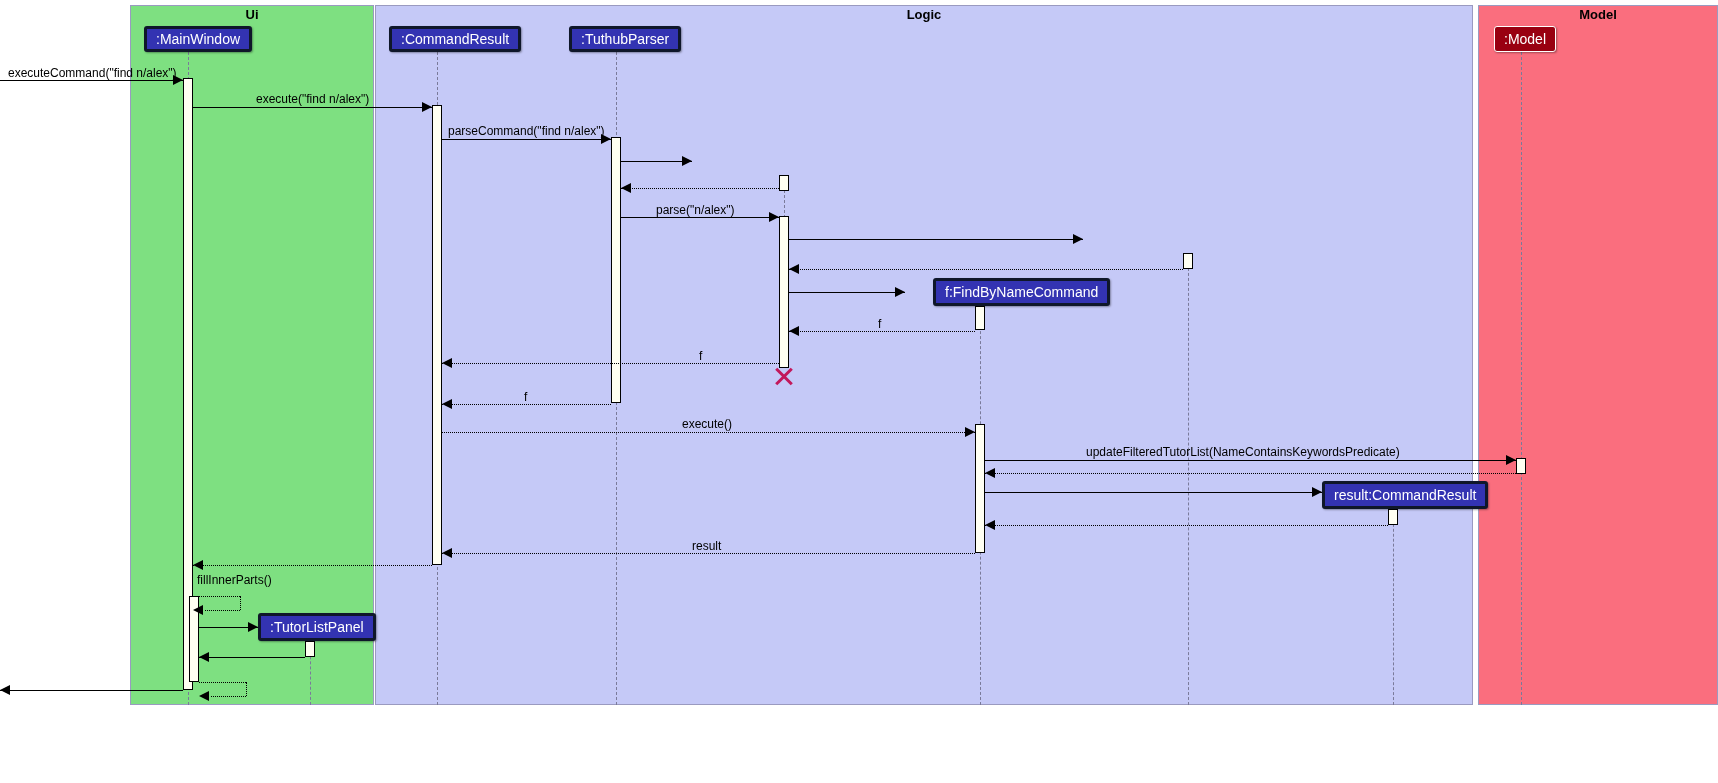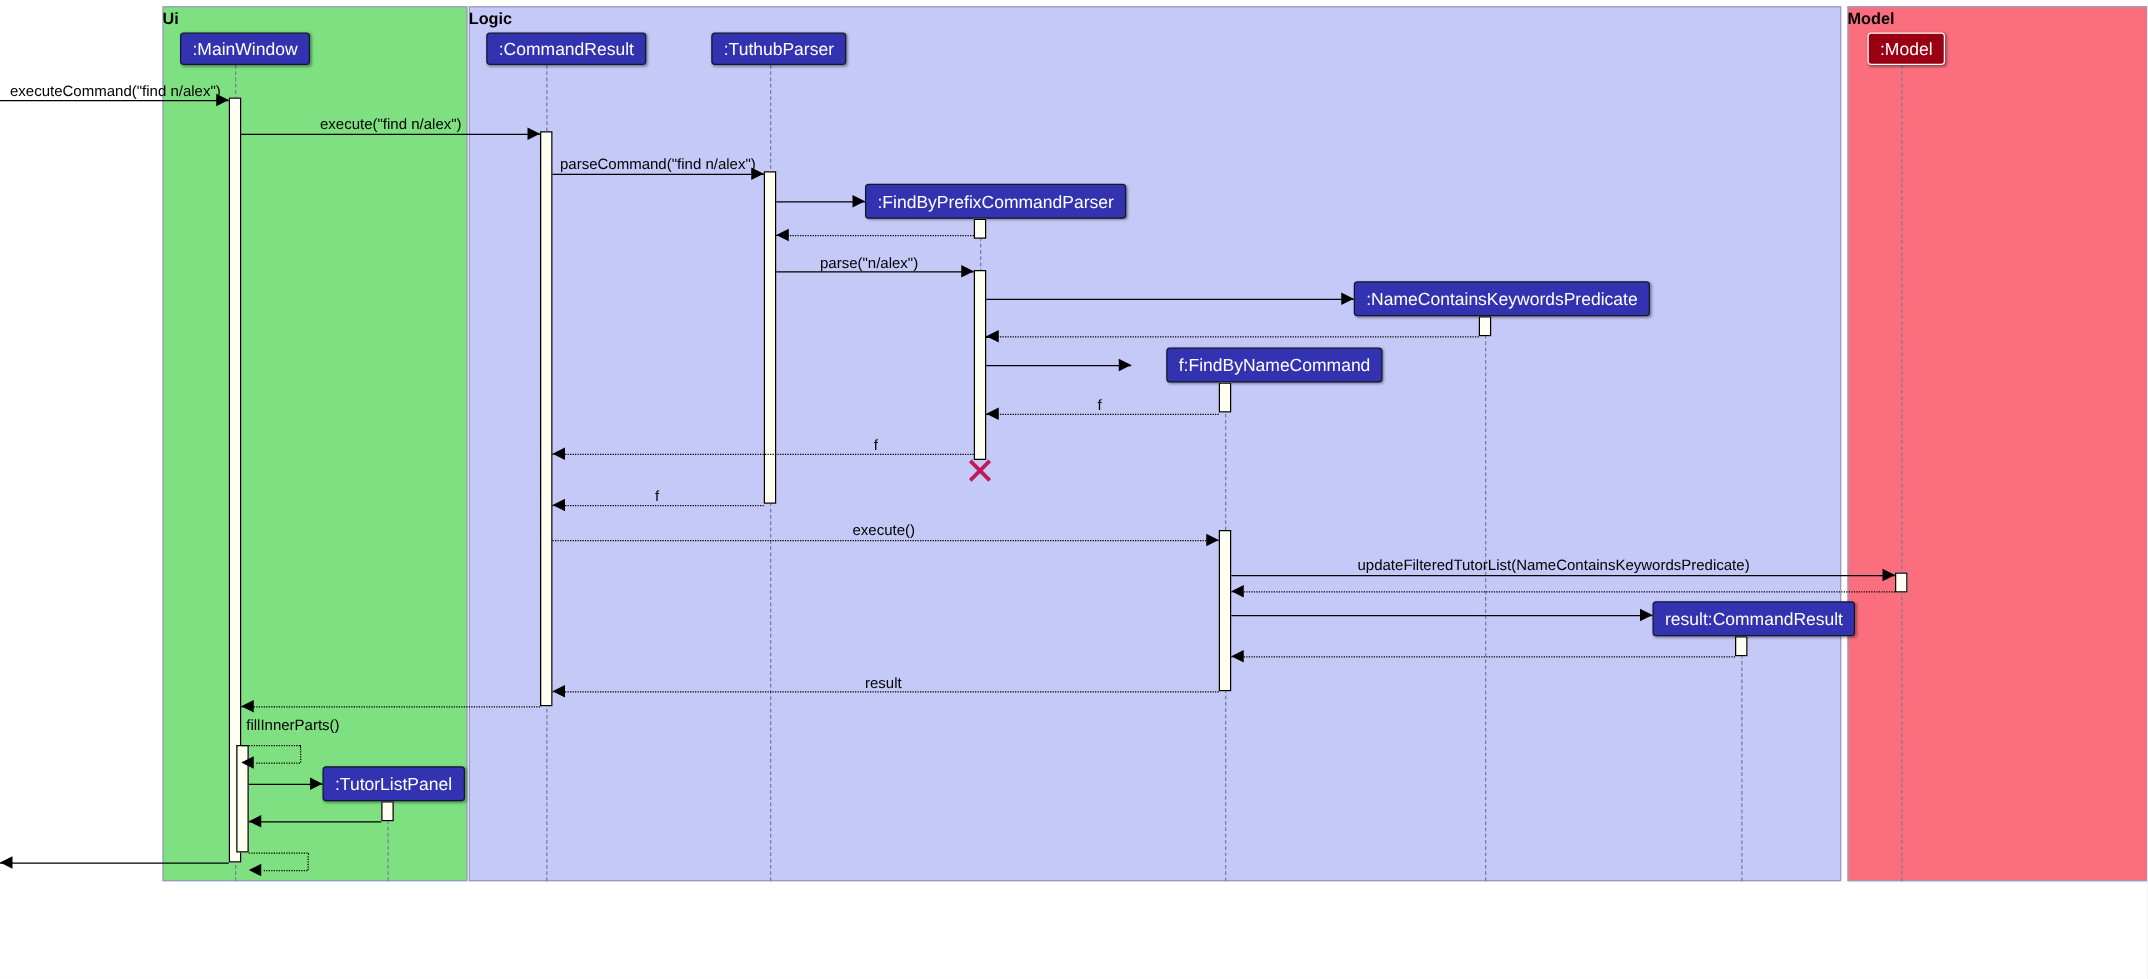--- a/index.html
+++ b/index.html
@@ -1,24 +1,24 @@
 <!DOCTYPE html>
 <html><head>
 <meta charset="utf-8">
 <style>
   html,body{margin:0;padding:0;background:#ffffff;}
   body{font-family:"Liberation Sans",sans-serif;}
   #diagram{position:relative;width:1718px;height:783px;overflow:hidden;background:#ffffff;}
   .frame{position:absolute;box-sizing:border-box;border:1px solid #9a9ac0;}
-  .frame-title{position:absolute;font-weight:bold;font-size:13px;color:#000;text-align:left;}
+  .frame-title{position:absolute;font-weight:bold;font-size:13px;color:#000;text-align:center;}
   .lifeline{position:absolute;width:0;border-left:1px dashed #7a7a9a;}
   .actorbox{position:absolute;box-sizing:border-box;display:flex;align-items:center;justify-content:center;
             color:#ffffff;font-size:14px;white-space:nowrap;border-radius:3px;padding:0 9px;
             box-shadow:1px 1px 2px rgba(0,0,0,0.35);}
-  .actorbox.blue{background:#3333b2;border:1px solid #0f172a;}
+  .actorbox.blue{background:#3333b2;border:3px solid #0f172a;}
   .actorbox.red{background:#990011;border:1px solid #ffffff;}
   .activation{position:absolute;background:#fffff2;border:1px solid #000000;box-sizing:border-box;}
   .msglabel{position:absolute;font-size:12px;color:#000;white-space:nowrap;}
   .line-solid{position:absolute;height:0;border-top:1px solid #000;}
   .line-dotted{position:absolute;height:0;border-top:1px dotted #000;}
   .line-v-dotted{position:absolute;width:0;border-left:1px dotted #000;}
   .arrowhead{position:absolute;width:0;height:0;}
   .arrowhead.right{border-top:5px solid transparent;border-bottom:5px solid transparent;border-left:10px solid #000;}
   .arrowhead.left{border-top:5px solid transparent;border-bottom:5px solid transparent;border-right:10px solid #000;}
   .destroy-x{position:absolute;}
@@ -42,27 +42,21 @@
     </div>
     <div class="lifeline" style="left: 437px; top: 52px; height: 653px;"></div>
     <div class="actorbox blue" style="left: 389px; top: 26px; min-width: 96px; height: 26px;">
       <span>:CommandResult</span>
     </div>
     <div class="lifeline" style="left: 616px; top: 52px; height: 653px;"></div>
     <div class="actorbox blue" style="left: 569px; top: 26px; min-width: 94px; height: 26px;">
       <span>:TuthubParser</span>
     </div>
     <div class="lifeline" style="left: 784px; top: 175px; height: 193px;"></div>
-    <div class="actorbox blue" style="left: 692px; top: 147px; min-width: 185px; height: 28px;">
-      <span>:FindByPrefixCommandParser</span>
-    </div>
     <div class="lifeline" style="left: 1188px; top: 253px; height: 452px;"></div>
-    <div class="actorbox blue" style="left: 1083px; top: 225px; min-width: 211px; height: 28px;">
-      <span>:NameContainsKeywordsPredicate</span>
-    </div>
     <div class="lifeline" style="left: 980px; top: 306px; height: 399px;"></div>
     <div class="actorbox blue" style="left: 905px; top: 278px; min-width: 150px; height: 28px; margin-left: 28px;">
       <span>f:FindByNameCommand</span>
     </div>
     <div class="lifeline" style="left: 1393px; top: 509px; height: 196px;"></div>
     <div class="actorbox blue" style="left: 1322px; top: 481px; min-width: 143px; height: 28px;">
       <span>result:CommandResult</span>
     </div>
     <div class="lifeline" style="left: 1521px; top: 52px; height: 653px;"></div>
     <div class="actorbox red" style="left: 1494px; top: 26px; min-width: 56px; height: 26px;">

